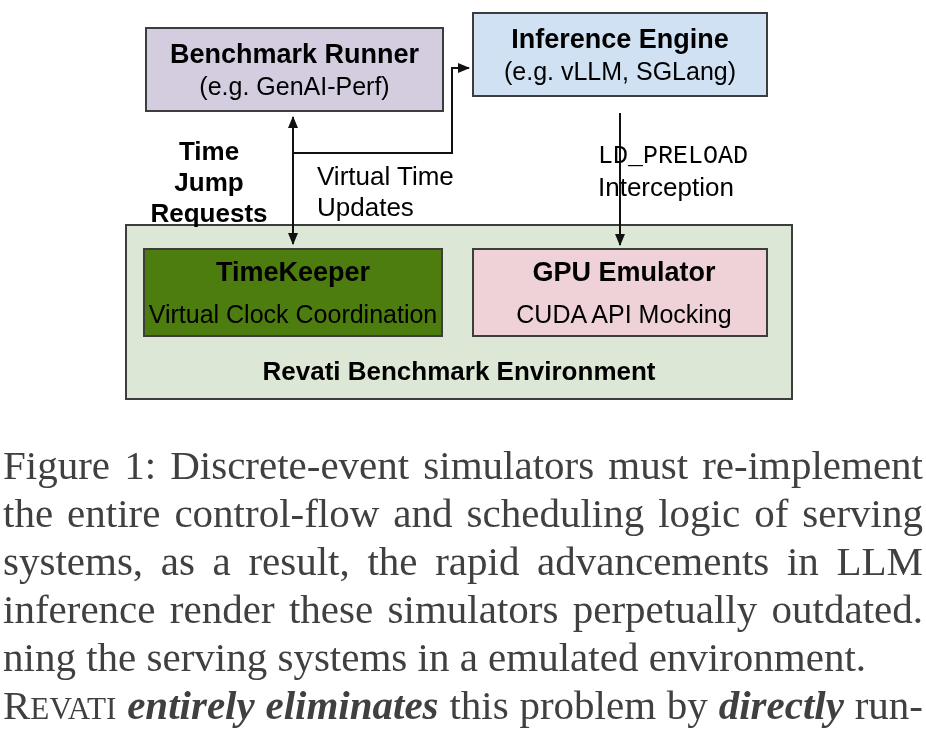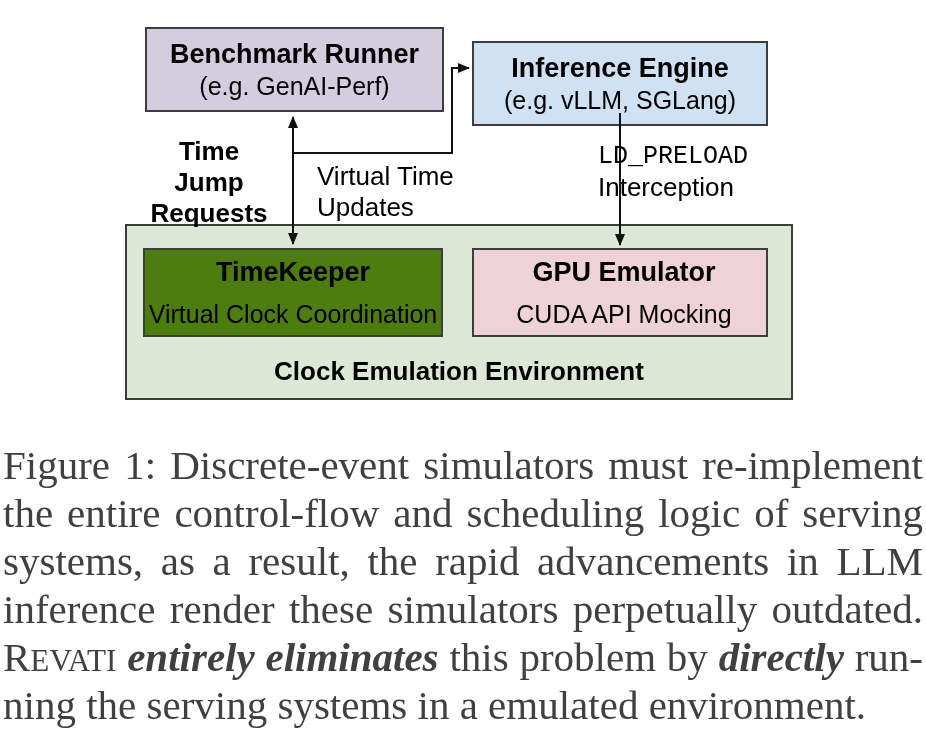--- a/index.html
+++ b/index.html
@@ -11,21 +11,21 @@
   .arrows path{fill:none;stroke:#111;stroke-width:2px;}
   .arrows .head{fill:#111;stroke:none;}
 
   .box{position:absolute;box-sizing:border-box;border:2px solid #3d3d3d;
        display:flex;flex-direction:column;align-items:center;justify-content:center;
        text-align:center;}
   .box-title{font-weight:bold;font-size:27px;line-height:32px;}
   .box-sub{font-size:25px;line-height:32px;}
 
   .box-benchmark{left:145px;top:27px;width:299px;height:85px;}
-  .box-inference{left:472px;top:41px;width:296px;height:85px;}
+  .box-inference{left:472px;top:12px;width:296px;height:85px;}
   .box-env{left:125px;top:224px;width:668px;height:176px;border-width:2px;}
   .box-timekeeper{left:143px;top:248px;width:300px;height:89px;gap:10px;}
   .box-gpu{left:472px;top:248px;width:296px;height:89px;gap:10px;padding-left:8px;}
 
   .env-label{position:absolute;left:125px;top:356px;width:668px;text-align:center;
              font-weight:bold;font-size:26px;line-height:30px;}
 
   .edge-label{position:absolute;font-size:26px;line-height:31px;}
   .lbl-timejump{left:145px;top:136px;width:128px;text-align:center;font-weight:bold;}
   .lbl-virtualtime{left:317px;top:161px;text-align:left;}
@@ -60,21 +60,21 @@
   <div class="box box-timekeeper" style="background-color: #4d7c0f;">
     <div class="box-title">TimeKeeper</div>
     <div class="box-sub">Virtual Clock Coordination</div>
   </div>
 
   <div class="box box-gpu" style="background-color: rgb(238, 210, 215);">
     <div class="box-title">GPU Emulator</div>
     <div class="box-sub">CUDA API Mocking</div>
   </div>
 
-  <div class="env-label">Clock Emulation Environment</div>
+  <div class="env-label">Revati Benchmark Environment</div>
 
   <svg class="arrows" viewBox="0 0 926 432" aria-hidden="true">
     <defs>
       <marker id="ah" markerUnits="userSpaceOnUse" markerWidth="14" markerHeight="12" refX="11" refY="5" orient="auto-start-reverse">
         <path class="head" d="M0,0 L12,5 L0,10 z"></path>
       </marker>
     </defs>
     <path d="M293,117 V244" marker-start="url(#ah)" marker-end="url(#ah)"></path>
     <path d="M293,153 H452 V68 H469" marker-end="url(#ah)"></path>
     <path d="M620,113 V245" marker-end="url(#ah)"></path>
@@ -95,15 +95,15 @@
     <div>Interception</div>
   </div>
 
 </div>
 
 <div class="caption" id="caption">
     <div class="cap-line"><span class="seg-n">Figure 1: Discrete-event simulators must re-implement</span></div>
     <div class="cap-line"><span class="seg-n">the entire control-flow and scheduling logic of serving</span></div>
     <div class="cap-line"><span class="seg-n">systems, as a result, the rapid advancements in LLM</span></div>
     <div class="cap-line"><span class="seg-n">inference render these simulators perpetually outdated.</span></div>
+    <div class="cap-line last"><span class="seg-n">ning the serving systems in a emulated environment.</span></div>
     <div class="cap-line"><span class="seg-n">R</span><span class="seg-sc">EVATI</span><span class="seg-n"> </span><span class="seg-bi">entirely eliminates</span><span class="seg-n"> this problem by </span><span class="seg-bi">directly</span><span class="seg-n"> run-</span></div>
-    <div class="cap-line last"><span class="seg-n">ning the serving systems in a emulated environment.</span></div>
   </div>
 
 </body></html>

